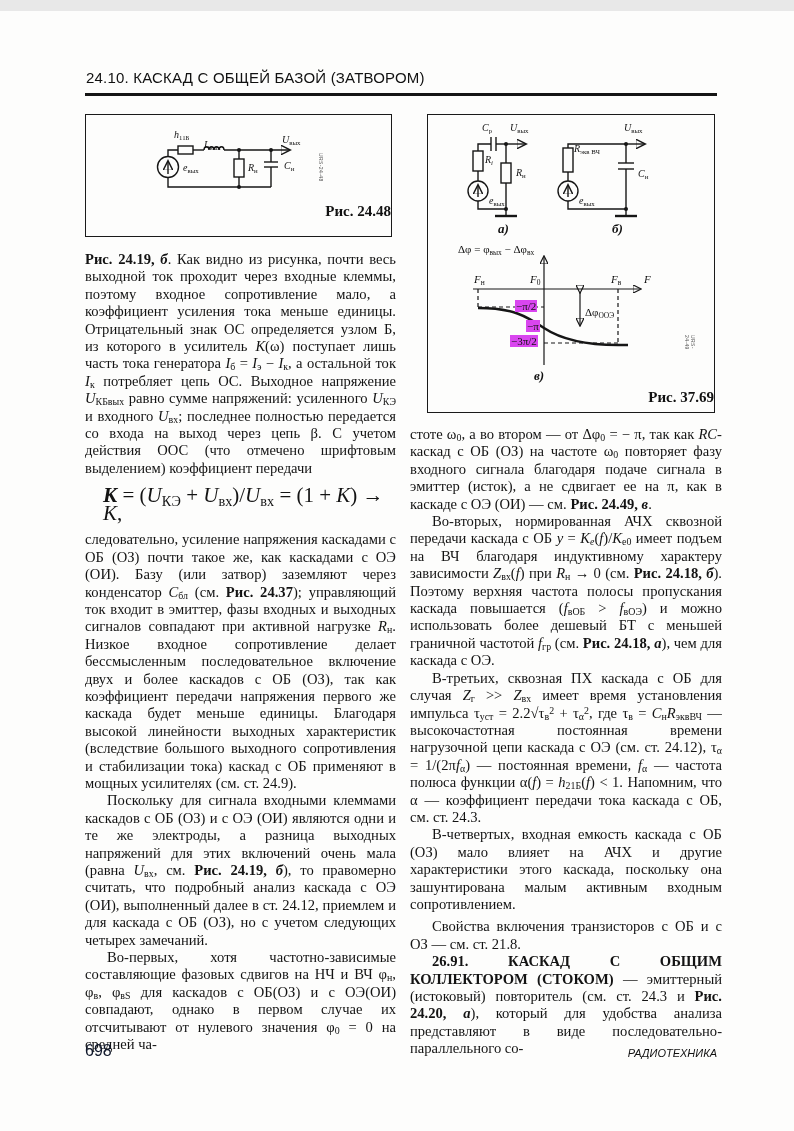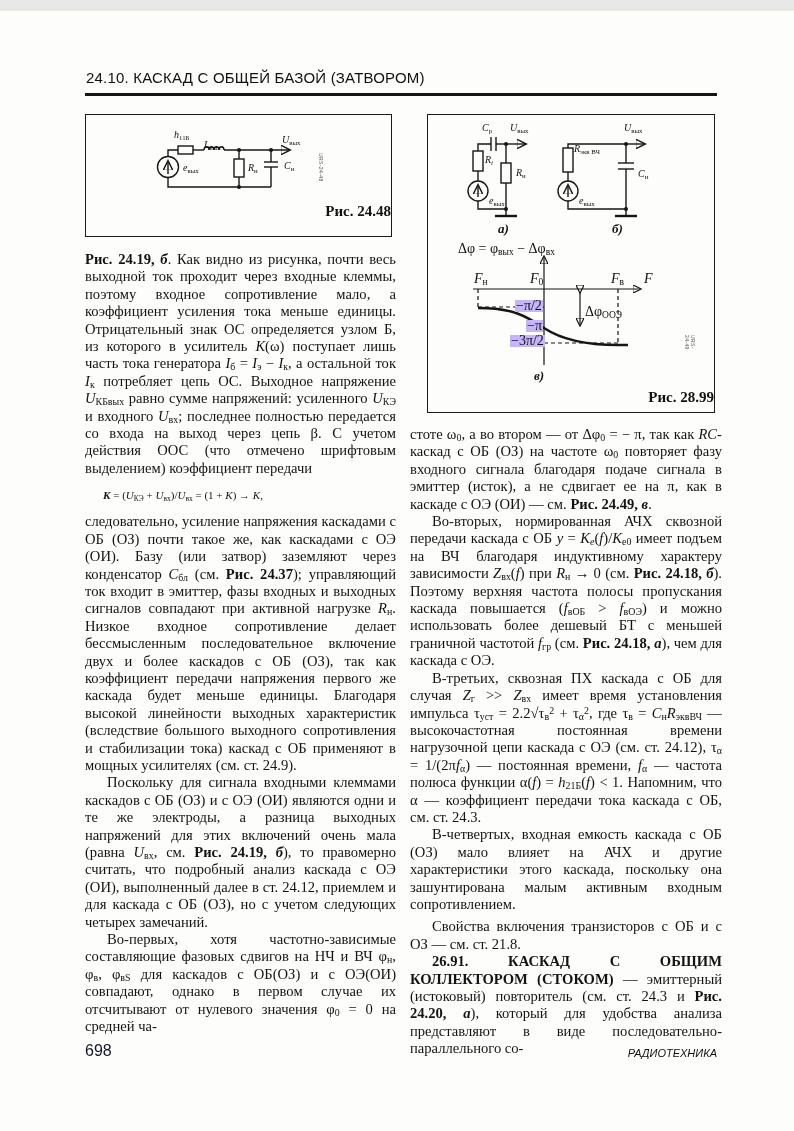--- a/index.html
+++ b/index.html
@@ -6,32 +6,32 @@
   .page{position:relative;width:794px;height:1131px;background:#fdfdfc;margin:11px auto;
         font-family:"Liberation Serif","DejaVu Serif",serif;color:#131313;overflow:hidden;}
   .header{position:absolute;left:86px;top:58px;width:640px;
           font-family:"Liberation Sans","DejaVu Sans",sans-serif;font-size:15px;letter-spacing:.2px;color:#111;}
   .header-rule{position:absolute;left:85px;top:82px;width:632px;height:3px;background:#151515;}
   .col{position:absolute;top:103px;width:311px;}
   .col-left{left:85px;}
   .col-right{left:410px;width:312px;}
   .para{margin:0;text-align:justify;font-size:14.6px;line-height:17.4px;}
   .indent{text-indent:22px;}
-  .formula{margin:9px 0 9px 0;padding-left:18px;font-size:11px;line-height:18px;}
+  .formula{margin:9px 0 9px 0;padding-left:18px;font-size:21px;line-height:18px;}
   .rb{font-weight:bold;}
   .ri{font-style:italic;}
   sub,sup{font-size:68%;line-height:0;}
   sub{vertical-align:-0.25em;}
   sup{vertical-align:0.45em;}
   .figbox{position:relative;border:1.4px solid #1a1a1a;background:#fdfdfc;}
   .fig48{width:305px;height:121px;margin-bottom:14px;}
   .fig49{width:286px;height:297px;margin-left:17px;margin-bottom:13px;}
   .flabel{position:absolute;font-size:10px;line-height:13px;white-space:nowrap;color:#111;}
-  .gsmall{font-size:14px;line-height:12px;}
-  .wbg{background:#c4b5fd;padding:0 1px;}
+  .gsmall{font-size:11px;line-height:12px;}
+  .wbg{background:#d946ef;padding:0 1px;}
   .figcap{position:absolute;left:0;width:100%;text-align:right;font-weight:bold;font-size:15px;color:#111;}
   .figid{position:absolute;transform:rotate(90deg);transform-origin:left top;
          font-family:"Liberation Sans",sans-serif;font-size:5px;color:#555;letter-spacing:.4px;}
   .sublabel{font-weight:bold;font-style:italic;font-size:13px;}
   .footer-left{position:absolute;left:85px;top:1031px;font-family:"Liberation Sans","DejaVu Sans",sans-serif;
                font-size:16px;color:#0f172a;}
   .footer-right{position:absolute;right:77px;top:1036px;font-family:"Liberation Sans","DejaVu Sans",sans-serif;
                 font-size:11px;font-style:italic;font-weight:normal;color:#111;}
   svg{position:absolute;left:0;top:0;}
   svg line,svg path,svg rect,svg circle.o{stroke:#161616;fill:none;}
@@ -169,21 +169,21 @@
       <span class="flabel gsmall" style="left:30px;top:128px;"><span>Δφ = φ</span><sub>вых</sub><span> − Δφ</span><sub>вх</sub></span>
       <span class="flabel gsmall" style="left:46px;top:158px;"><span class="ri">F</span><sub>н</sub></span>
       <span class="flabel gsmall" style="left:102px;top:158px;"><span class="ri">F</span><sub>0</sub></span>
       <span class="flabel gsmall" style="left:183px;top:158px;"><span class="ri">F</span><sub>в</sub></span>
       <span class="flabel gsmall" style="left:216px;top:158px;"><span class="ri">F</span></span>
       <span class="flabel gsmall wbg" style="left:87px;top:185px;"><span>−π/2</span></span>
       <span class="flabel gsmall wbg" style="left:98px;top:205px;"><span>−π</span></span>
       <span class="flabel gsmall wbg" style="left:82px;top:220px;"><span>−3π/2</span></span>
       <span class="flabel gsmall" style="left:157px;top:191px;"><span>Δφ</span><sub>ООЭ</sub></span>
       <span class="flabel sublabel" style="left:106px;top:254px;">в)</span>
-      <div class="figcap" style="top:274px;">Рис. 28.99</div>
+      <div class="figcap" style="top:274px;">Рис. 37.69</div>
       <div class="figid" style="left:268px;top:220px;">URS-24-49</div>
     </div>
 
     <p class="para"><span>стоте ω</span><sub>0</sub><span>, а во втором — от Δφ</span><sub>0</sub><span> = − π, так как </span><span class="ri">RC</span><span>-каскад с ОБ (ОЗ) на частоте ω</span><sub>0</sub><span> повторяет фазу входного сигнала благодаря подаче сигнала в эмиттер (исток), а не сдвигает ее на π, как в каскаде с ОЭ (ОИ) — см. </span><span class="rb">Рис. 24.49, </span><span class="rb ri">в</span><span>.</span></p>
     <p class="para indent"><span>Во-вторых, нормированная АЧХ сквозной передачи каскада с ОБ </span><span class="ri">y</span><span> = </span><span class="ri">K</span><sub class="ri">e</sub><span>(</span><span class="ri">f</span><span>)/</span><span class="ri">K</span><sub>e0</sub><span> имеет подъем на ВЧ благодаря индуктивному характеру зависимости </span><span class="ri">Z</span><sub>вх</sub><span>(</span><span class="ri">f</span><span>) при </span><span class="ri">R</span><sub>н</sub><span> → 0 (см. </span><span class="rb">Рис. 24.18, </span><span class="rb ri">б</span><span>). Поэтому верхняя частота полосы пропускания каскада повышается (</span><span class="ri">f</span><sub>вОБ</sub><span> &gt; </span><span class="ri">f</span><sub>вОЭ</sub><span>) и можно использовать более дешевый БТ с меньшей граничной частотой </span><span class="ri">f</span><sub>гр</sub><span> (см. </span><span class="rb">Рис. 24.18, </span><span class="rb ri">а</span><span>), чем для каскада с ОЭ.</span></p>
     <p class="para indent"><span>В-третьих, сквозная ПХ каскада с ОБ для случая </span><span class="ri">Z</span><sub>г</sub><span> &gt;&gt; </span><span class="ri">Z</span><sub>вх</sub><span> имеет время установления импульса τ</span><sub>уст</sub><span> = 2.2√</span><span>τ</span><sub>в</sub><sup>2</sup><span> + τ</span><sub>α</sub><sup>2</sup><span>, где τ</span><sub>в</sub><span> = </span><span class="ri">C</span><sub>н</sub><span class="ri">R</span><sub>эквВЧ</sub><span> — высокочастотная постоянная времени нагрузочной цепи каскада с ОЭ (см. ст. 24.12), τ</span><sub>α</sub><span> = 1/(2π</span><span class="ri">f</span><sub>α</sub><span>) — постоянная времени, </span><span class="ri">f</span><sub>α</sub><span> — частота полюса функции α(</span><span class="ri">f</span><span>) = </span><span class="ri">h</span><sub>21Б</sub><span>(</span><span class="ri">f</span><span>) &lt; 1. Напомним, что α — коэффициент передачи тока каскада с ОБ, см. ст. 24.3.</span></p>
     <p class="para indent"><span>В-четвертых, входная емкость каскада с ОБ (ОЗ) мало влияет на АЧХ и другие характеристики этого каскада, поскольку она зашунтирована малым активным входным сопротивлением.</span></p>
     <p class="para indent" style="margin-top:5px;"><span>Свойства включения транзисторов с ОБ и с ОЗ — см. ст. 21.8.</span></p>
     <p class="para indent"><span class="rb">26.91. КАСКАД С ОБЩИМ КОЛЛЕКТОРОМ (СТОКОМ)</span><span> — эмиттерный (истоковый) повторитель (см. ст. 24.3 и </span><span class="rb">Рис. 24.20, </span><span class="rb ri">а</span><span>), который для удобства анализа представляют в виде последовательно-параллельного со-</span></p>
   </div>

